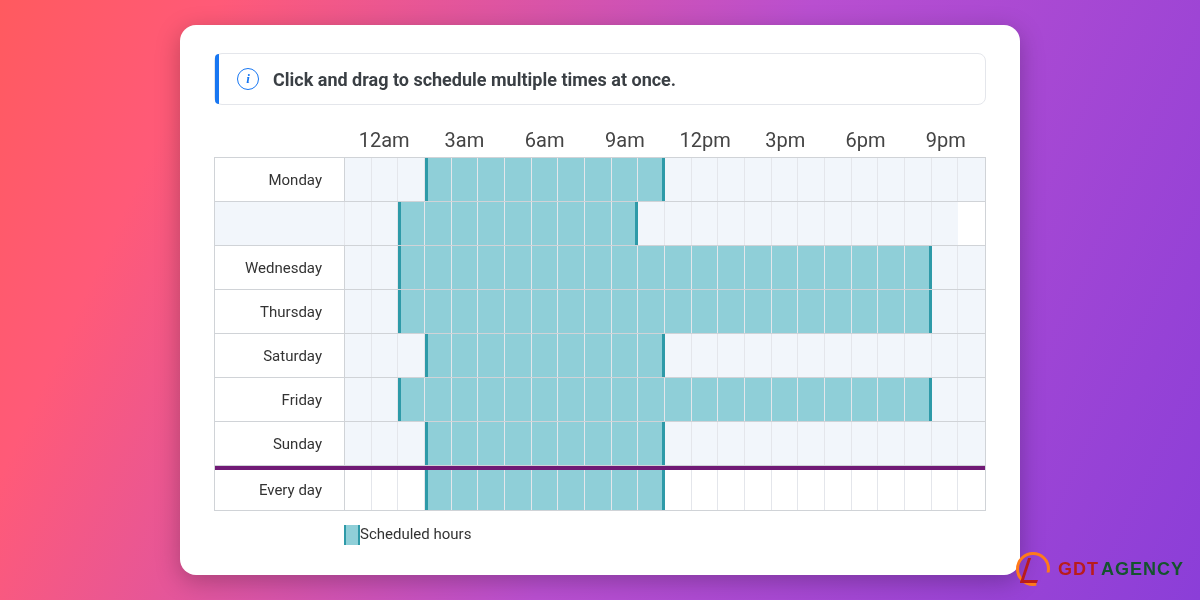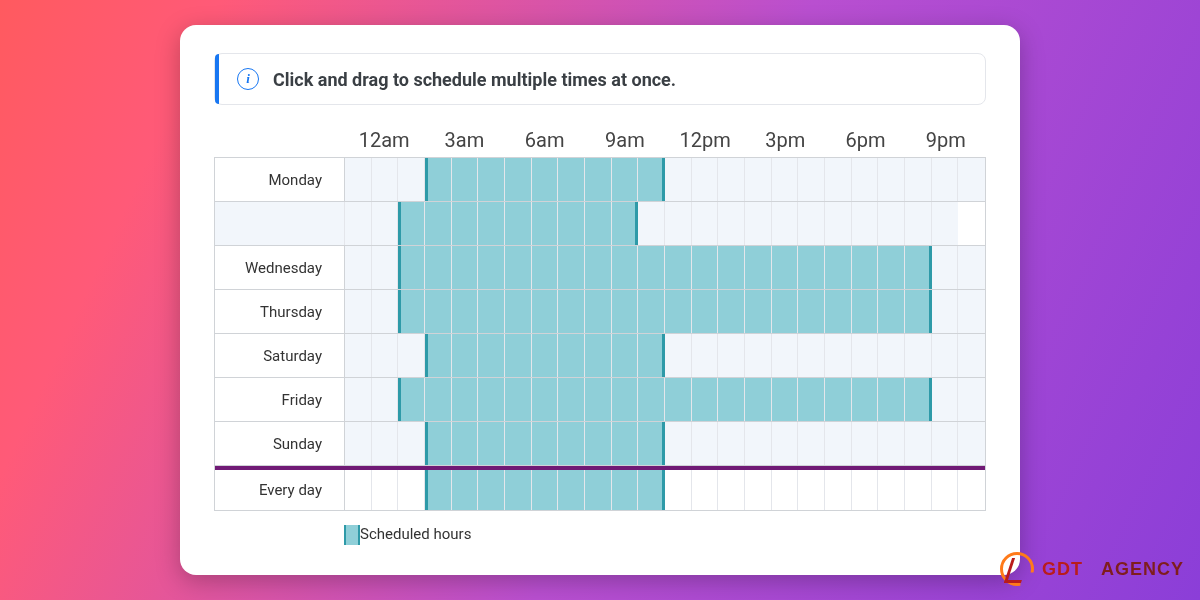--- a/index.html
+++ b/index.html
@@ -137,21 +137,21 @@
     content:"";position:absolute;inset:0;
     border:3px solid #ff7a1a;border-radius:50%;
     clip-path: polygon(0 0,100% 0,100% 60%,60% 60%,60% 100%,0 100%);
   }
   .wm-logo::after{
     content:"";position:absolute;left:8px;top:6px;width:14px;height:22px;
     border-left:3px solid #b91c1c;border-bottom:3px solid #b91c1c;
     transform: skewX(-18deg);
   }
   .wm-text-1{color:#b91c1c;text-align:center;}
-  .wm-text-2{color:#7f1d1d;margin-left:18px;}
+  .wm-text-2{color:#14532d;margin-left:2px;}
 </style>
 </head>
 <body>
 
 <div class="card">
 
   <div class="info-box">
     <span class="info-icon">i</span>
     <span class="info-text">Click and drag to schedule multiple times at once.</span>
   </div>

